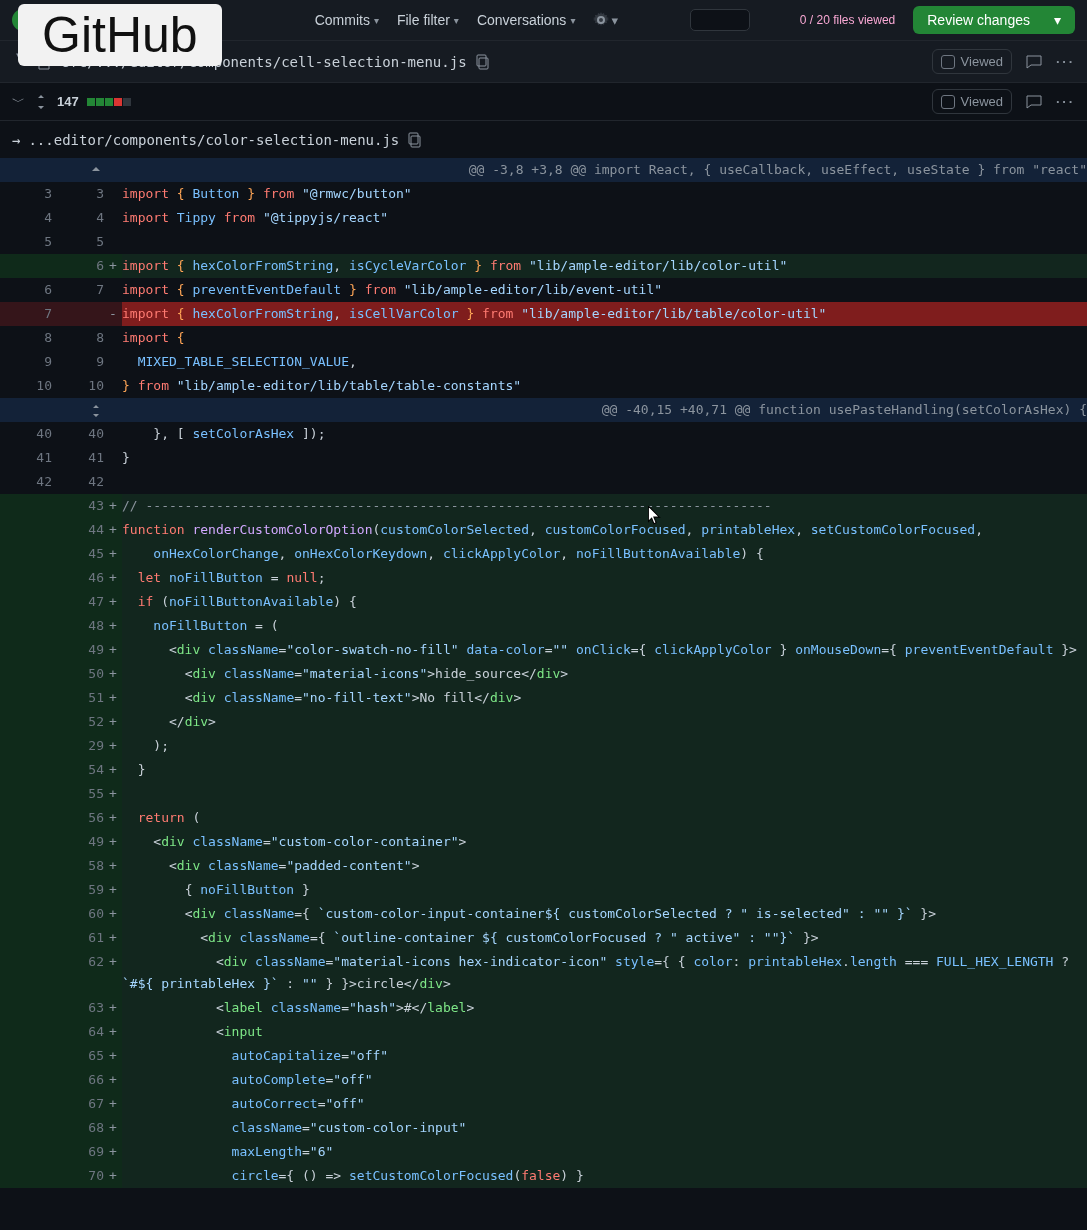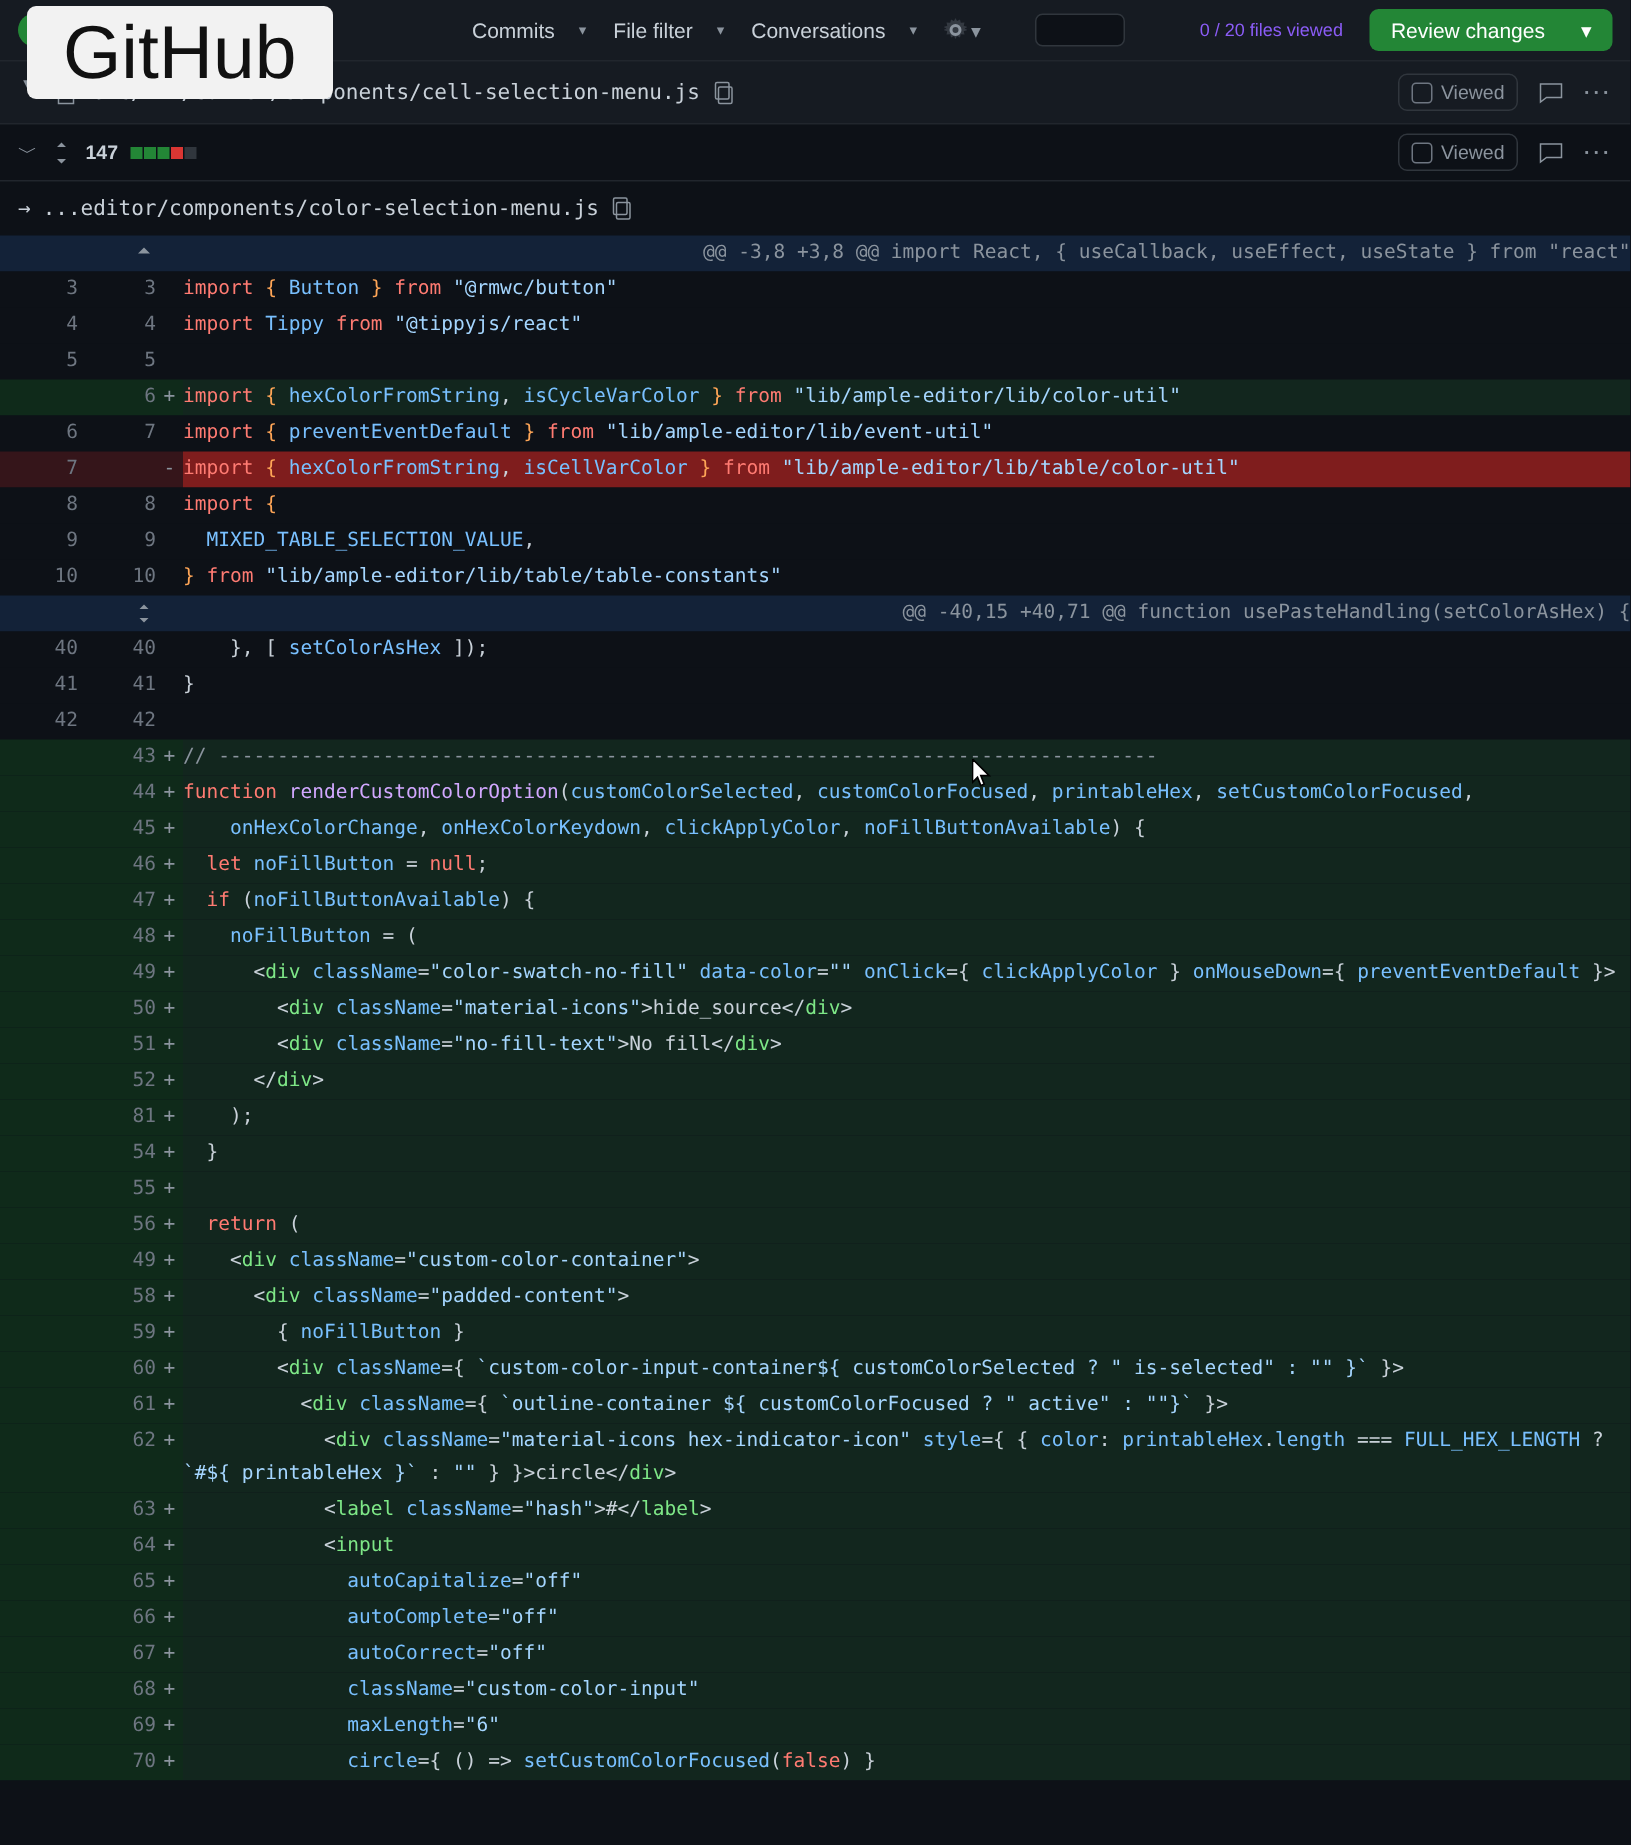--- a/index.html
+++ b/index.html
@@ -30,27 +30,27 @@
     display:flex;
     align-items:center;
     gap:4px;
     font-size:12px;
     font-weight:600;
   }
   .open-pill svg { width:14px; height:14px; fill:#fff;}
   .tab-item {
     color: #c9d1d9;
     font-size: 14px;
-    display:flex; align-items:center; gap:16px;
+    display:flex; align-items:center; gap:4px;
     cursor:pointer;
   }
   .tab-item .caret { font-size:10px; color:#8b949e;}
   .gear { color:#8b949e; display:flex; align-items:center; gap:2px;}
   .spacer { flex: 1; }
-  .progress-text { color:#8b5cf6; font-size:12px;margin-left:32px;}
+  .progress-text { color:#f9a8d4; font-size:12px;margin-left:32px;}
   .review-btn {
     background:#238636; color:#fff; border:none; border-radius:6px;
     padding:6px 14px; font-size:14px; font-weight:500;
     display:flex; align-items:center; gap:24px;
     cursor:pointer;
   }
   .prog-box {
     width:60px; height:22px; border:1px solid #30363d; border-radius:5px;
     background:#0d1117;
   }
@@ -387,21 +387,21 @@
         <td class="codecell"><span class="p">        &lt;</span><span class="tag">div</span><span class="p"> </span><span class="attr">className</span><span class="p">=</span><span class="s">"no-fill-text"</span><span class="p">&gt;No fill&lt;/</span><span class="tag">div</span><span class="p">&gt;</span></td>
       </tr>
       <tr class="row-add">
         <td class="gutter"></td>
         <td class="gutter">52</td>
         <td class="gutter mark">+</td>
         <td class="codecell"><span class="p">      &lt;/</span><span class="tag">div</span><span class="p">&gt;</span></td>
       </tr>
       <tr class="row-add">
         <td class="gutter"></td>
-        <td class="gutter">81</td>
+        <td class="gutter">29</td>
         <td class="gutter mark">+</td>
         <td class="codecell"><span class="p">    );</span></td>
       </tr>
       <tr class="row-add">
         <td class="gutter"></td>
         <td class="gutter">54</td>
         <td class="gutter mark">+</td>
         <td class="codecell"><span class="p">  }</span></td>
       </tr>
       <tr class="row-add">

